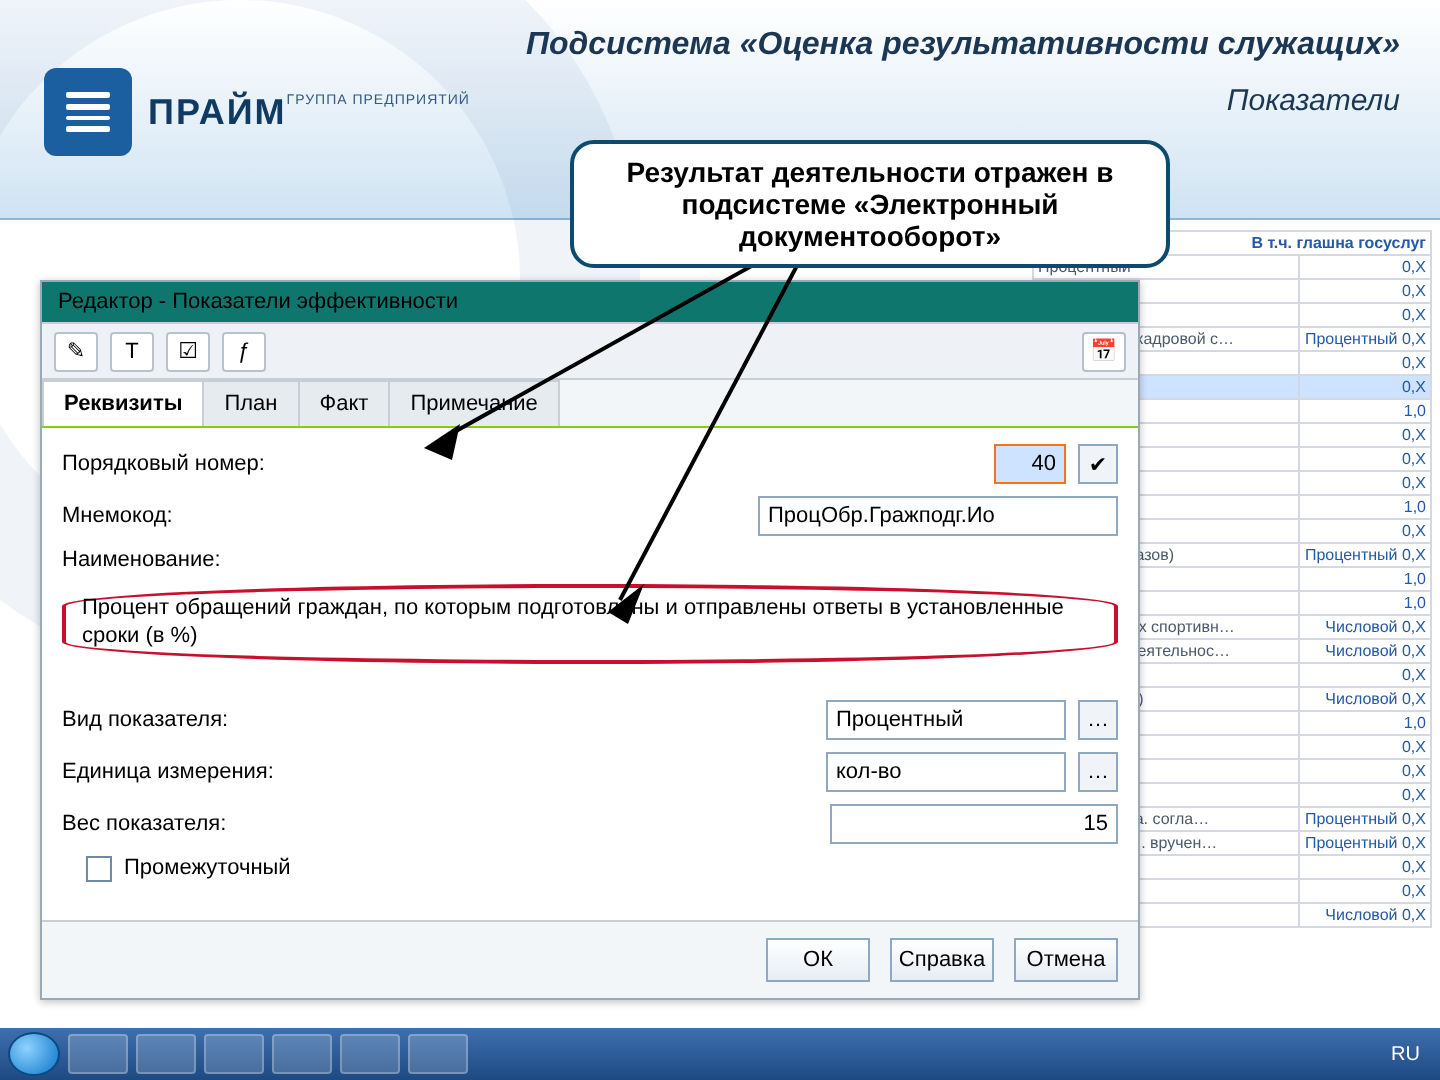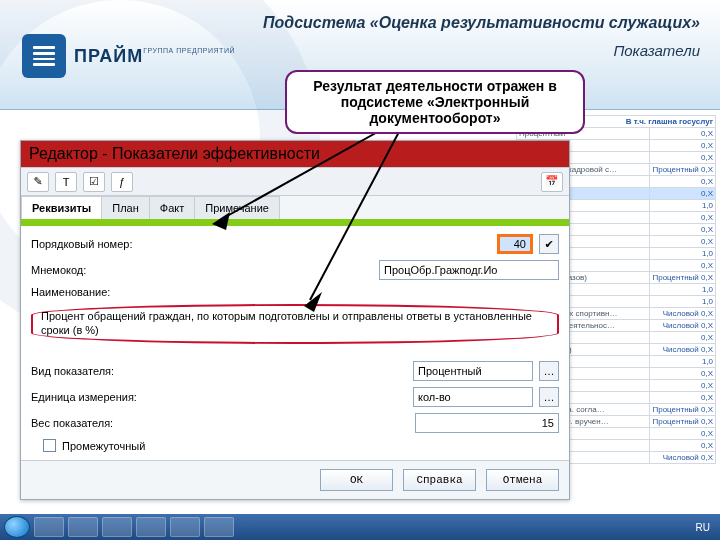--- a/index.html
+++ b/index.html
@@ -8,39 +8,39 @@
   .header-band::before { content: ""; position: absolute; left: -80px; top: -60px; width: 280px; height: 280px; border: 60px solid rgba(60,120,180,.08); border-radius: 50%; }
   .logo { position: absolute; left: 22px; top: 34px; display: flex; align-items: center; gap: 8px; color: #fff; }
   .logo-badge { width: 44px; height: 44px; background: #1c5fa0; border-radius: 6px; display:flex; align-items:center; justify-content:center; }
   .logo-badge .bars { width: 22px; height: 20px; display:flex; flex-direction:column; gap:3px; }
   .logo-badge .bars span { display:block; height:3px; background:#fff; border-radius:1px; }
   .logo-text { display:flex; flex-direction:row; line-height:1; }
   .logo-text .l1 { font-size:18px; font-weight:bold; letter-spacing:1px; color:#103a64; }
   .logo-text .l2 { font-size:7px; color:#335a80; letter-spacing:.5px; }
   .title1 { position:absolute; top:14px; right:20px; font-size:16px; font-weight:bold; color:#1c3753; font-style: italic;}
   .title2 { position:absolute; top:42px; right:20px; font-size:15px; font-weight:normal; color:#1c3753; font-style: italic;}
-  .callout { position:absolute; left:285px; top:70px; width:300px; background:#fff; border:2px solid #701a75; border-radius:12px; padding:6px 10px; font-size:14px; font-weight:bold; text-align:center; z-index:30; }
+  .callout { position:absolute; left:285px; top:70px; width:300px; background:#fff; border:2px solid #0c4a6e; border-radius:12px; padding:6px 10px; font-size:14px; font-weight:bold; text-align:center; z-index:30; }
   svg.pointer { position:absolute; left:210px; top:120px; z-index:29; pointer-events:none; }
   .editor { position:absolute; left:20px; top:140px; width:550px; height:360px; background:#fff; border:1px solid #9aa9b8; display:flex; flex-direction:column; z-index:20; box-shadow:0 1px 4px rgba(0,0,0,.25); }
-  .editor-title { padding:4px 8px; font-size:16px; border-bottom:1px solid #c7ced5; background:#b91c1c; }
+  .editor-title { padding:4px 8px; font-size:11px; border-bottom:1px solid #c7ced5; background:#0f766e; }
   .toolbar { display:flex; gap:6px; padding:4px 6px; border-bottom:1px solid #c7ced5; background:#eef2f6; height:28px; align-items:center; }
   .tool { width:22px; height:20px; background:#fff; border:1px solid #b7c2cd; border-radius:2px; display:flex; align-items:center; justify-content:center; font-size:11px; }
-  .tabs { display:flex; border-bottom:7px solid #84cc16; background:#f3f6f9; }
+  .tabs { display:flex; border-bottom:1px solid #84cc16; background:#f3f6f9; }
   .tab { padding:5px 10px; border:1px solid #c7ced5; border-bottom:none; margin-right:-1px; background:#e6ebf0; font-size:11px; cursor:pointer; }
   .tab.active { background:#fff; font-weight:bold; }
   .form { flex:1; padding:8px 10px; display:flex; flex-direction:column; gap:6px; background:#fff; overflow:auto;}
   .row { display:flex; align-items:center; gap:6px; }
   .lbl { width:130px; font-size:11px; }
   .val { border:1px solid #8ea8c2; height:20px; padding:2px 4px; font-size:11px; background:#fff; display:flex; align-items:center; }
-  .val.sel { background:#cde3ff; border:3px solid #f97316; }
+  .val.sel { background:#cde3ff; border:1px solid #f97316; }
   .pick { width:20px; height:20px; border:1px solid #8ea8c2; background:#f0f4f8; display:flex; align-items:center; justify-content:center; }
   .nameblock { border:2px solid #c8102e; border-radius:50% / 28%; padding:4px 8px; font-size:11px; line-height:1.25; }
   .chk { width:13px; height:13px; border:1px solid #6f8aa4; background:#fff; }
   .dlg-btns { display:flex; justify-content:flex-end; gap:10px; padding:8px 10px; border-top:1px solid #c7ced5; background:#f3f6f9; }
-  .dlg-btns button { width:73px; height:22px; border:1px solid #8ea8c2; background:linear-gradient(#fff,#e6edf4); font-size:11px;font-family:Liberation Mono, monospace; }
+  .dlg-btns button { width:52px; height:22px; border:1px solid #8ea8c2; background:linear-gradient(#fff,#e6edf4); font-size:11px; }
   .bg-grid { position:absolute; right:4px; top:115px; width:200px; font-size:8px; color:#4b5b6a; z-index:5; }
   .bg-grid table { border-collapse:collapse; width:100%; }
   .bg-grid td { border:1px solid #d2d9e0; padding:1px 2px; height:12px; overflow:hidden; white-space:nowrap; text-overflow:ellipsis; }
   .bg-grid td:last-child { color:#2558a6; text-align:right; width:30px; }
   .bg-grid tr.sel td { background:#cde3ff; }
   .taskbar { position:absolute; left:0; right:0; bottom:0; height:26px; background:linear-gradient(#3e6fae,#1e4a82); display:flex; align-items:center; padding:0 4px; gap:4px; z-index:40; }
   .start { width:26px; height:22px; border-radius:50%; background:radial-gradient(circle at 35% 35%, #8fd2ff, #0a74c8); border:1px solid #0a4a82;}
   .taskbar .tbtn { width:30px; height:20px; background:rgba(255,255,255,.18); border:1px solid rgba(255,255,255,.25); border-radius:2px;}
   .taskbar .lang { margin-left:auto; color:#fff; font-size:10px; padding:0 6px; }
 </style>

